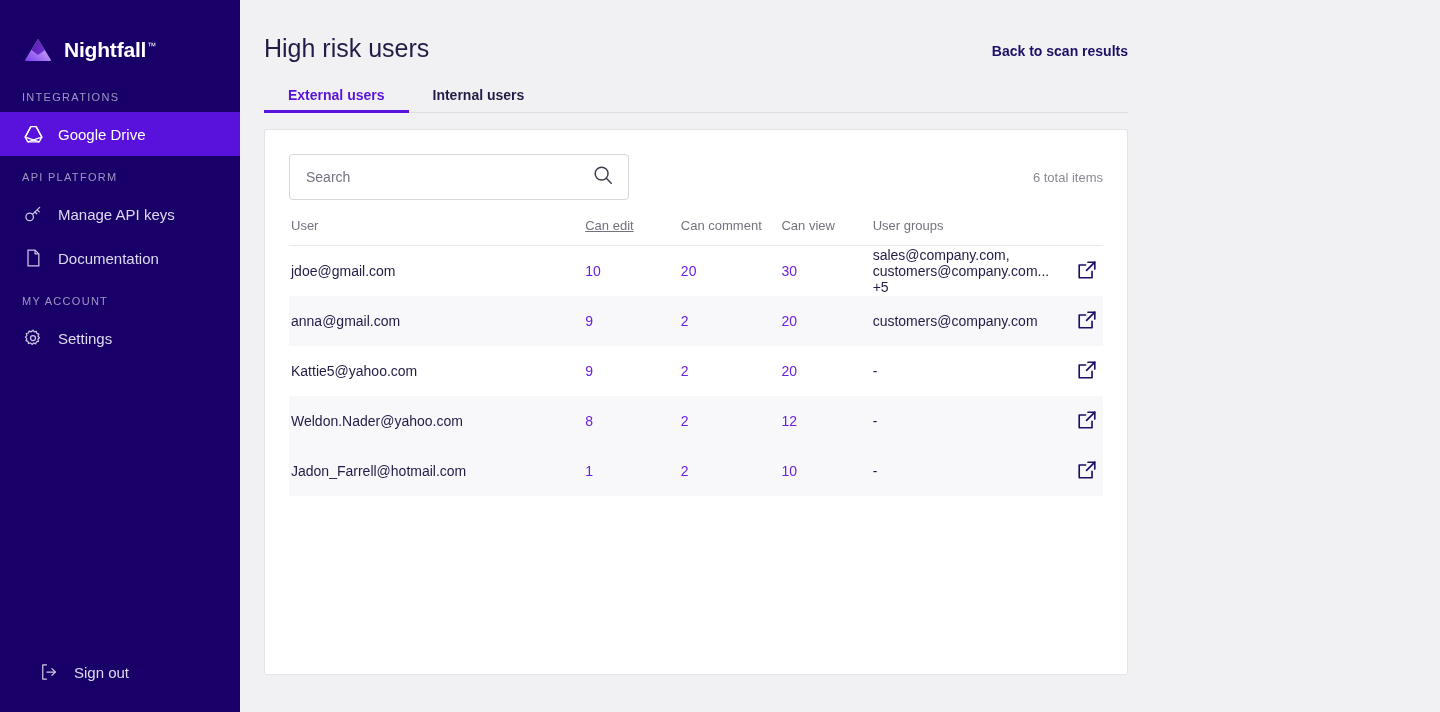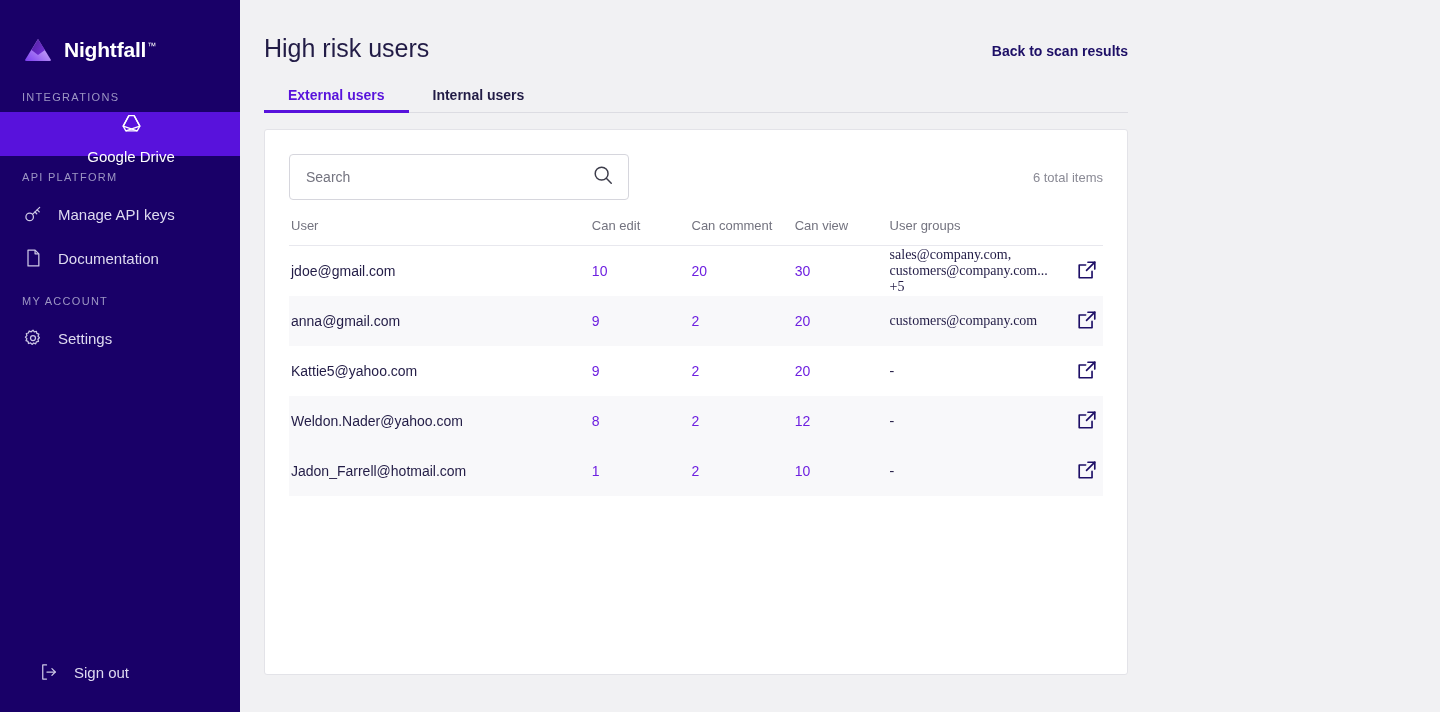--- a/index.html
+++ b/index.html
@@ -57,21 +57,20 @@
     gap: 14px;
     height: 44px;
     padding-left: 22px;
     color: #dedaf0;
     font-size: 15px;
     cursor: pointer;
   }
   .nav-item.active {
     background: #5812dc;
     color: #ffffff;
-    flex-direction: column;
   }
   .nav-icon {
     width: 22px; height: 22px;
     flex: 0 0 22px;
     display: flex; align-items: center; justify-content: center;
   }
   .nav-icon svg { display: block; }
   .signout {
     position: absolute;
     left: 16px; bottom: 18px;
@@ -184,31 +183,31 @@
   }
   tbody td {
     font-size: 14px;
     color: #221c46;
     height: 50px;
     padding: 0;
     vertical-align: middle;
   }
   tbody tr.alt { background: #f8f8fa; }
   td.num { color: #6d1fe0; }
-  td.groups { color: #221c46; font-family: Liberation Serif, serif; }
+  td.groups { color: #221c46; }
   td.action { text-align: right; padding-right: 4px; }
   .ext-btn {
     display: inline-flex;
     align-items: center;
     justify-content: center;
     cursor: pointer;
     width: 24px; height: 24px;
   }
   .col-user { width: 325px; padding-left: 2px !important; }
-  .col-edit { width: 113px; }
+  .col-edit { width: 113px; text-decoration: underline; }
   .col-comment { width: 112px; }
   .col-view { width: 107px; }
   .col-groups { width: auto; }
   .col-action { width: 60px; }
 </style>
 </head>
 <body>
 
 <div class="app">
 

